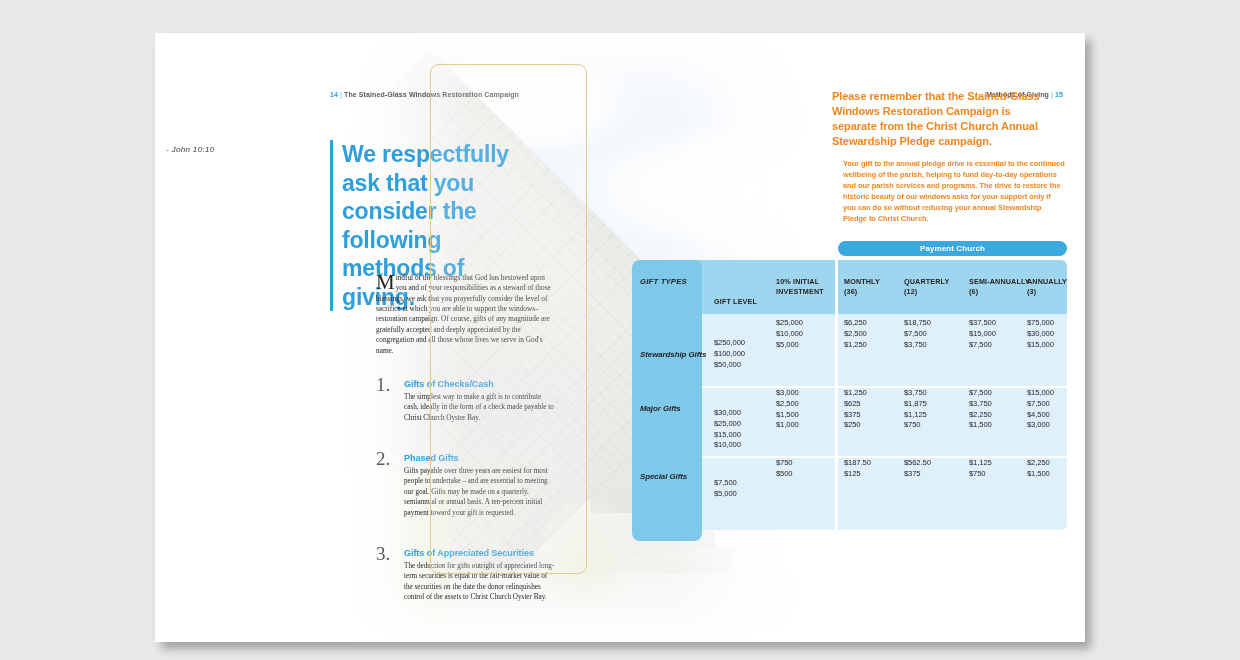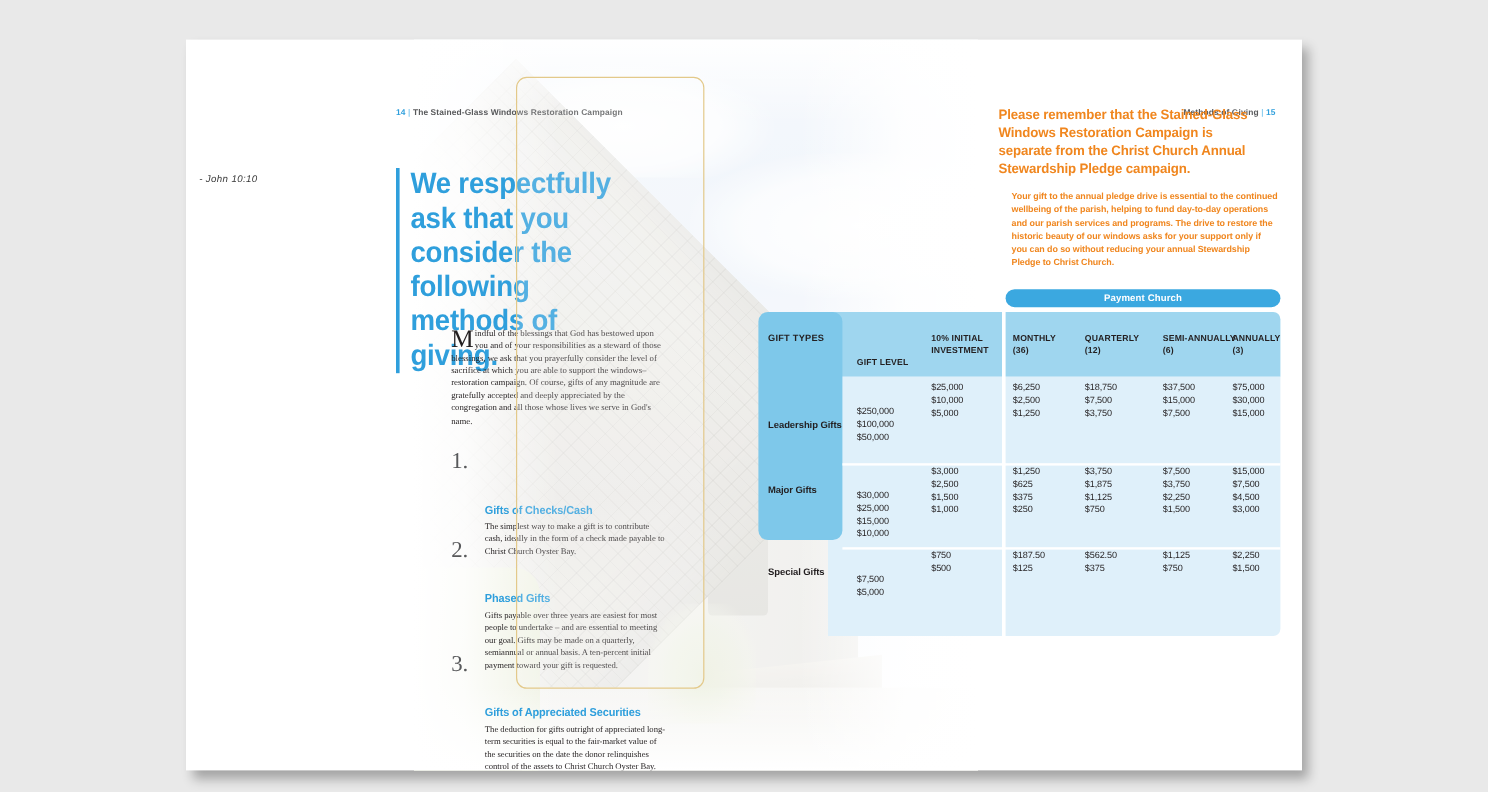--- a/index.html
+++ b/index.html
@@ -200,21 +200,21 @@
   }
   .method .num {
     position: absolute;
     left: 0;
     top: -3px;
     font-family: "Liberation Serif", serif;
     font-size: 19px;
     color: #58595b;
     line-height: 1;
   }
-  .method .body { margin-left: 28px; margin-top: 42px; }
+  .method .body { margin-left: 28px; }
   .method h3 {
     margin: 0 0 3px 0;
     font-family: "Liberation Sans Narrow", "Liberation Sans", sans-serif;
     font-size: 9.6px;
     font-weight: bold;
     color: #2f9fdc;
     letter-spacing: -0.1px;
     transform: scaleX(0.95);
     transform-origin: left center;
   }
@@ -320,24 +320,25 @@
     font-family: "Liberation Sans Narrow", "Liberation Sans", sans-serif;
     font-size: 8px;
     font-weight: bold;
     text-align: center;
     line-height: 15px;
     letter-spacing: 0.1px;
   }
   #gift-types-col {
     position: absolute;
     left: 0px; top: 19px;
-    width: 70px; height: 190px;
+    width: 70px; height: 281px;
     background: #7ec8ea;
     border-radius: 8px;
     z-index: 3;
+    font-style: italic;
   }
   #gift-types-col .gt-head {
     position: absolute; left: 8px; top: 17px;
     font-family: "Liberation Sans Narrow", "Liberation Sans", sans-serif;
     font-size: 7.7px; font-weight: bold; color: #231f20;
     letter-spacing: 0.2px;
   }
   #gift-types-col .gt {
     position: absolute; left: 8px;
     font-family: "Liberation Sans Narrow", "Liberation Sans", sans-serif;
@@ -483,21 +484,21 @@
 
   <div id="table-zone">
 
     <div id="payment-plans-bar">Payment Church</div>
 
     <div id="head-band"></div>
     <div id="body-band"></div>
 
     <div id="gift-types-col">
       <div class="gt-head">GIFT TYPES</div>
-      <div class="gt g0">Leadership Gifts</div>
+      <div class="gt g0">Stewardship Gifts</div>
       <div class="gt g1">Major Gifts</div>
       <div class="gt g2">Special Gifts</div>
     </div>
 
     <div class="vsep"></div>
     <div class="hsep h0"></div>
     <div class="hsep h1"></div>
 
     <div class="col cx0 hy">
         <div class="ch">GIFT LEVEL</div>

